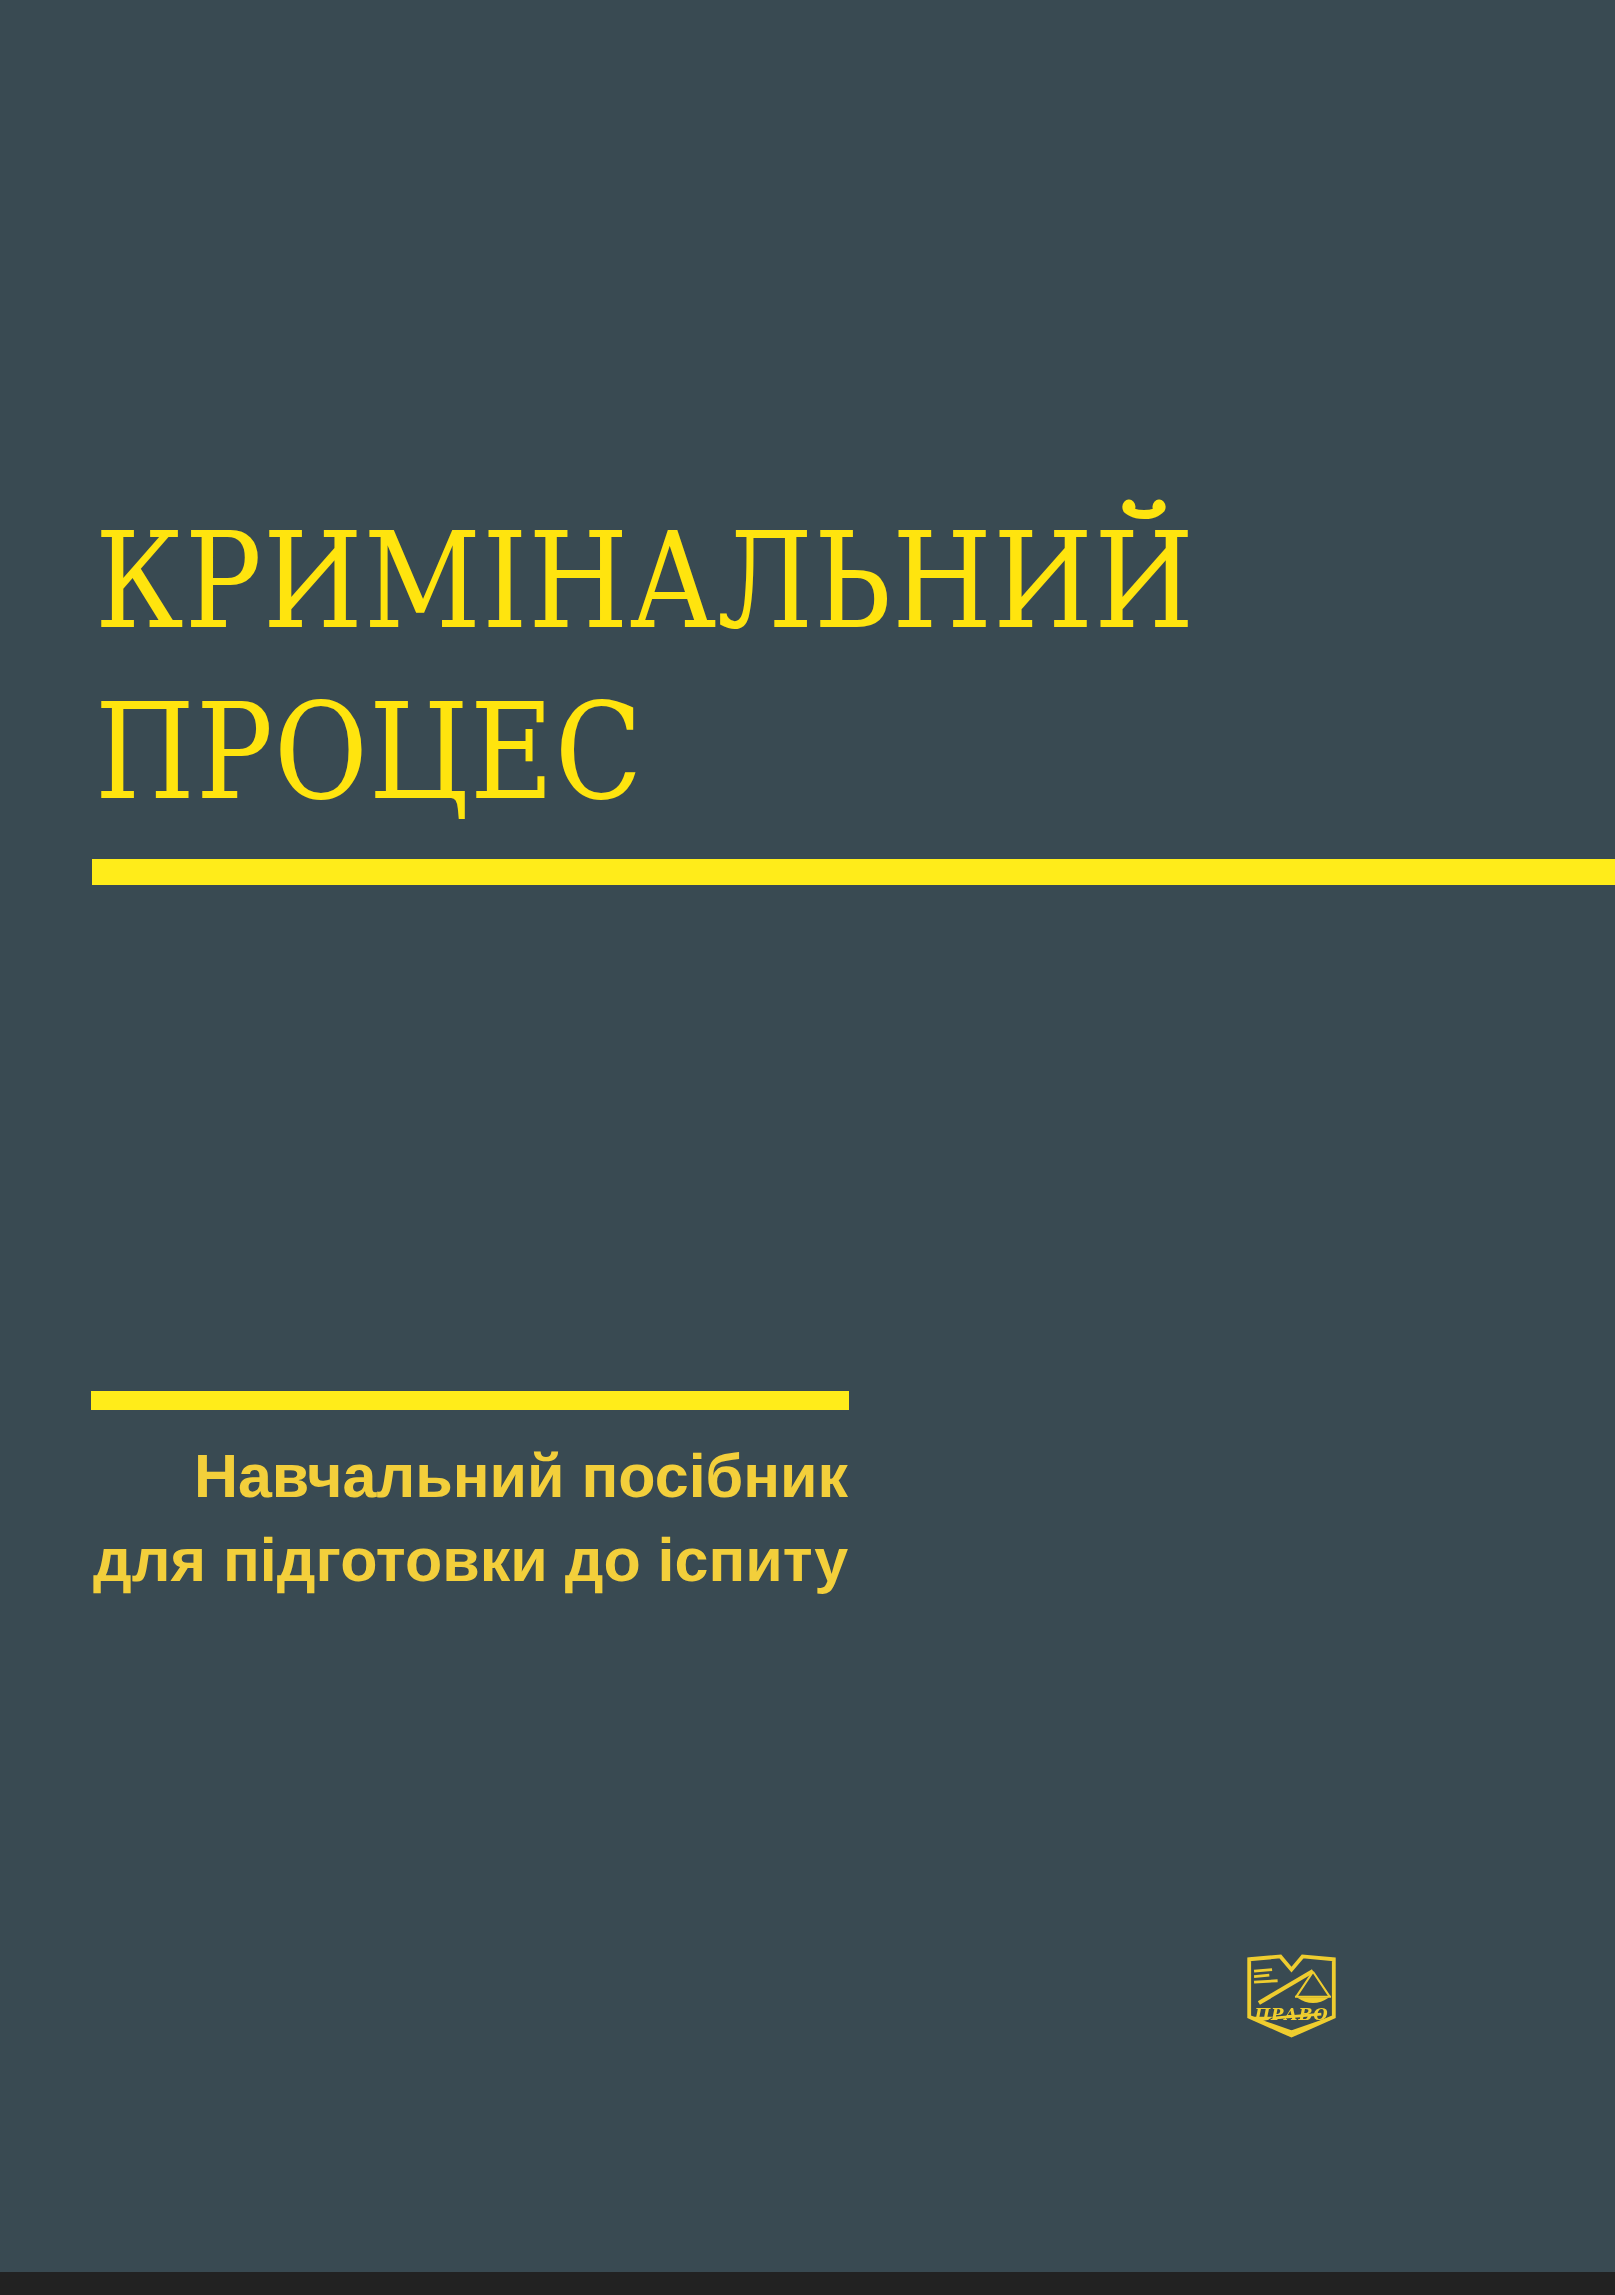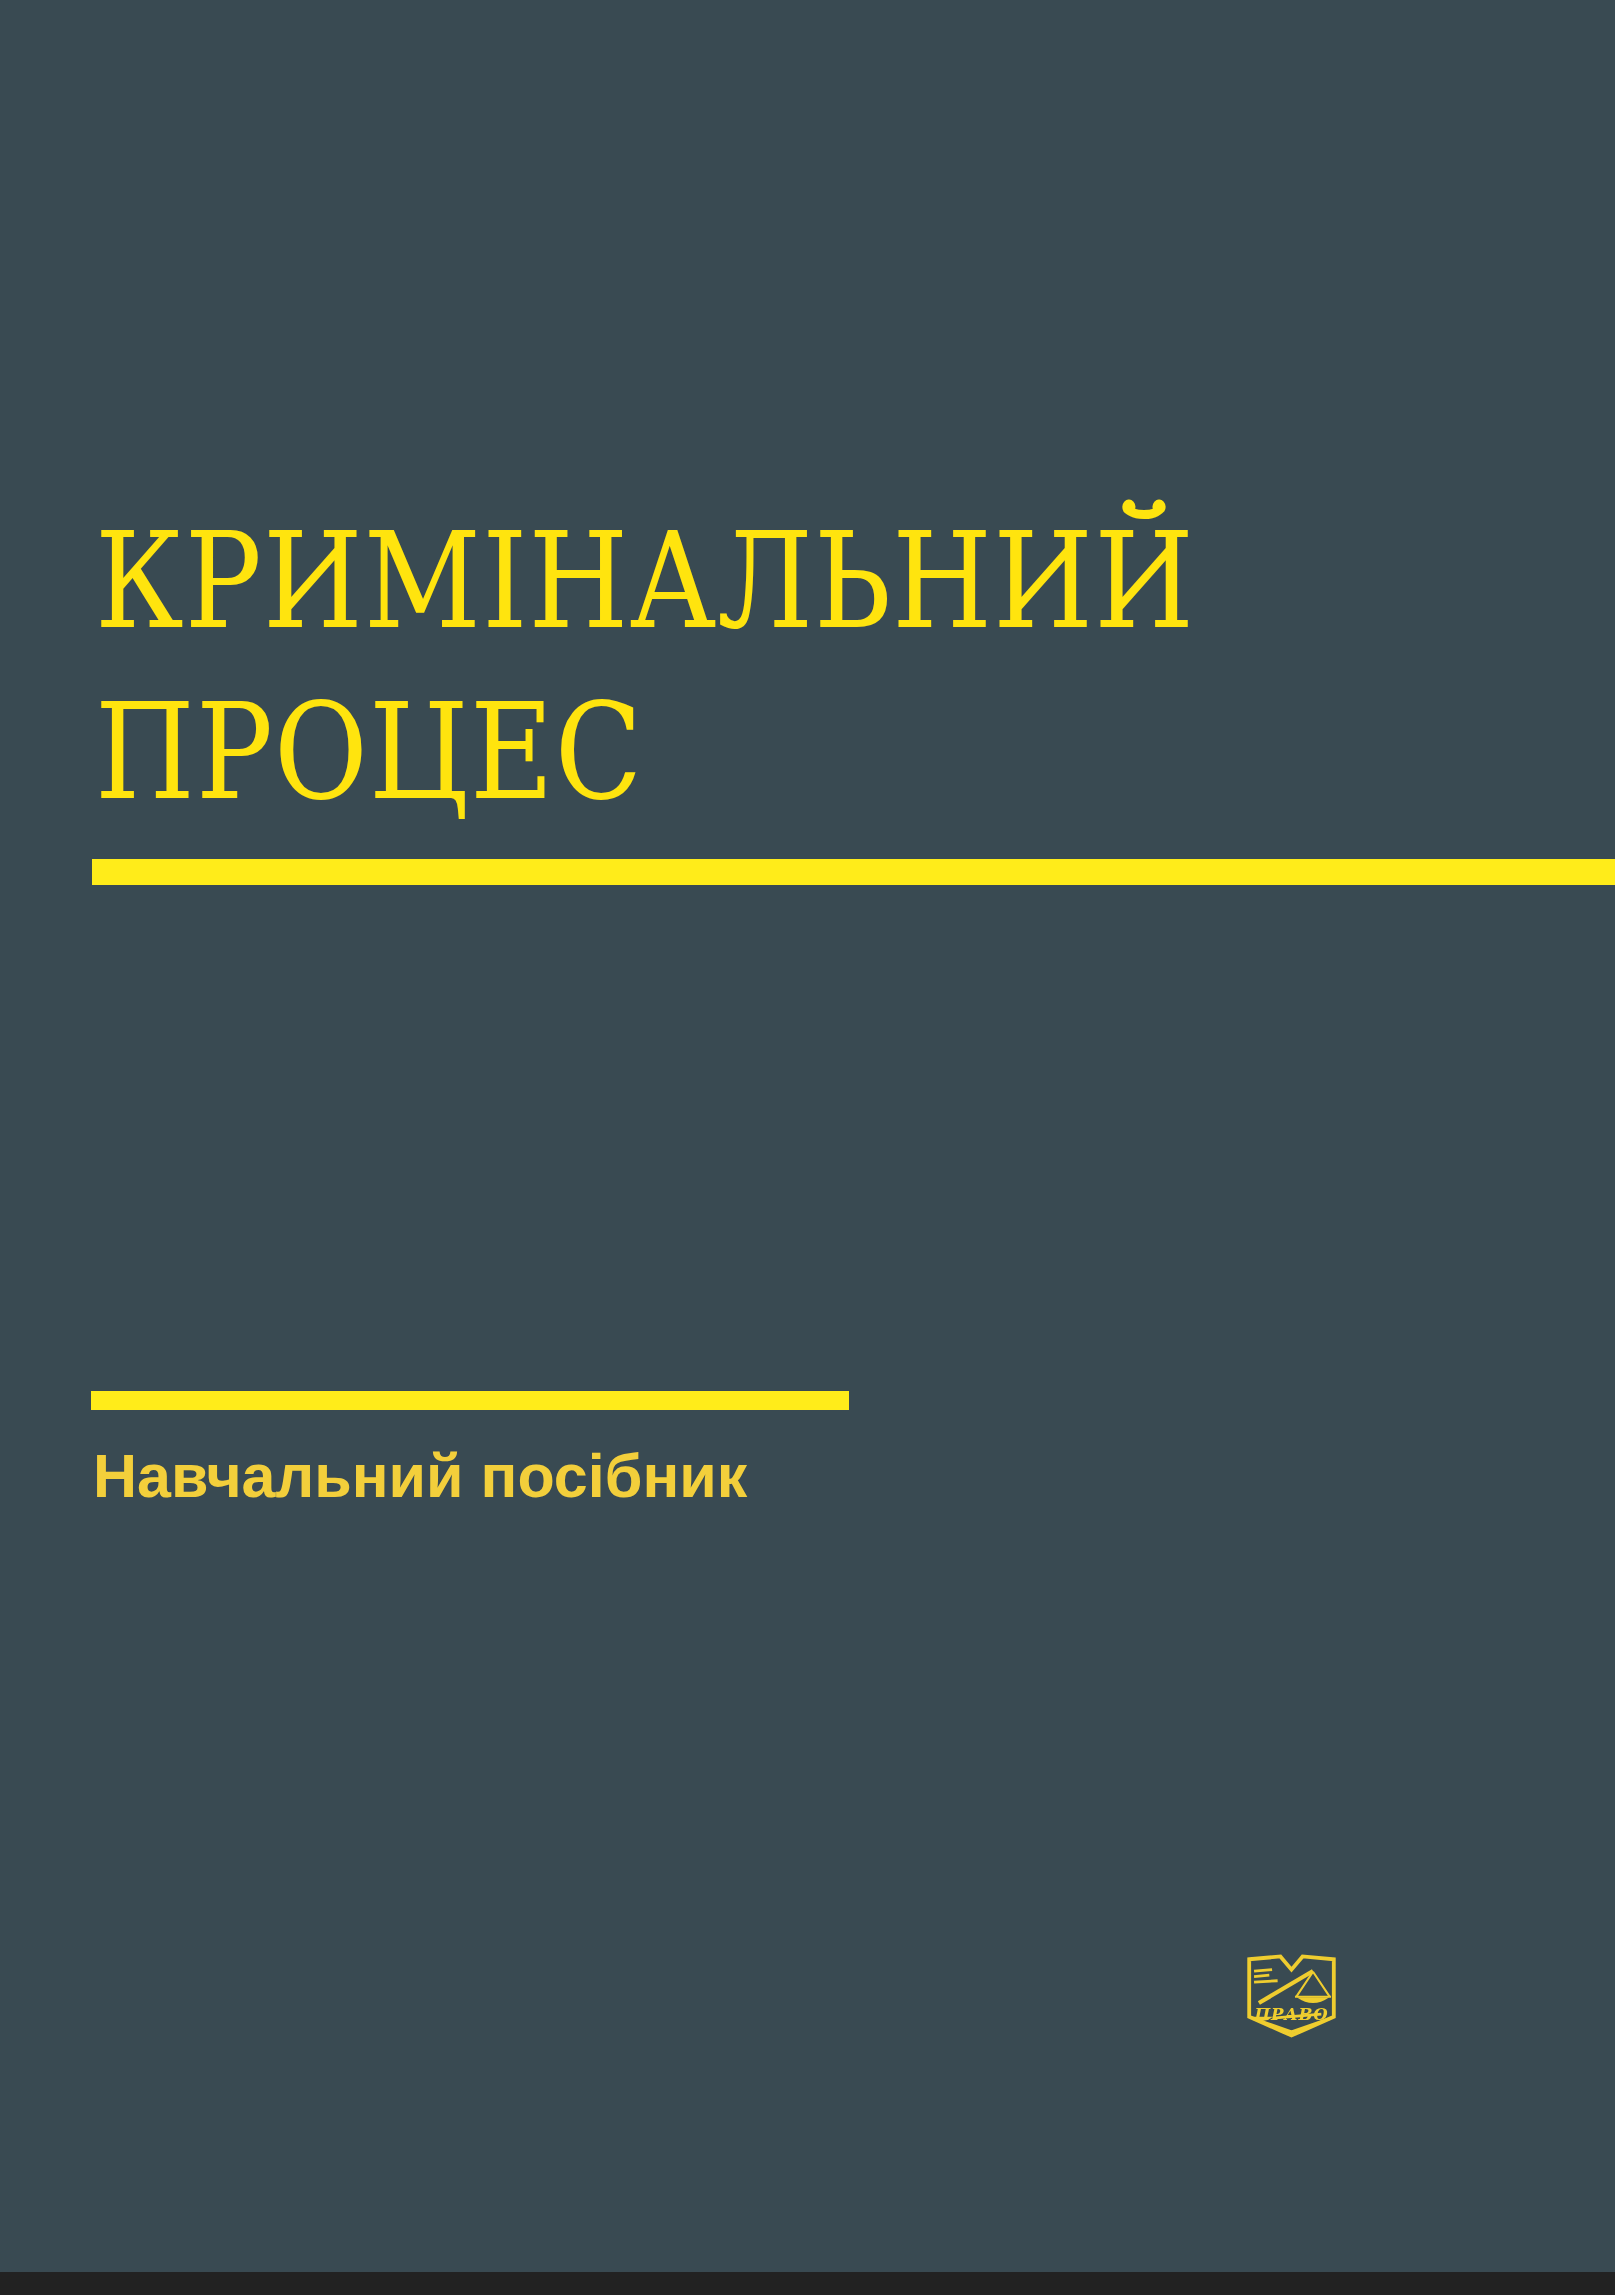--- a/index.html
+++ b/index.html
@@ -95,20 +95,21 @@
     <div>КРИМІНАЛЬНИЙ</div>
     <div>ПРОЦЕС</div>
   </div>
 
   <div class="rule rule-title"></div>
 
   <div class="rule rule-subtitle"></div>
 
   <div class="subtitle-block">
     <div>Навчальний посібник</div>
+    <div>для підготовки до іспиту</div>
   </div>
 
   <div class="publisher-logo">
     <svg viewBox="0 0 140 124">
 
       <path class="logo-stroke" stroke-width="5.5" d="M9,9 L54,5 L70,24 L86,5 L131,9 L131,92 L70,119 L9,92 Z"></path>
 
       <g>
         <line class="logo-stroke" stroke-width="4" x1="16" y1="26" x2="42" y2="24"></line>
         <line class="logo-stroke" stroke-width="4" x1="16" y1="34" x2="38" y2="32"></line>

